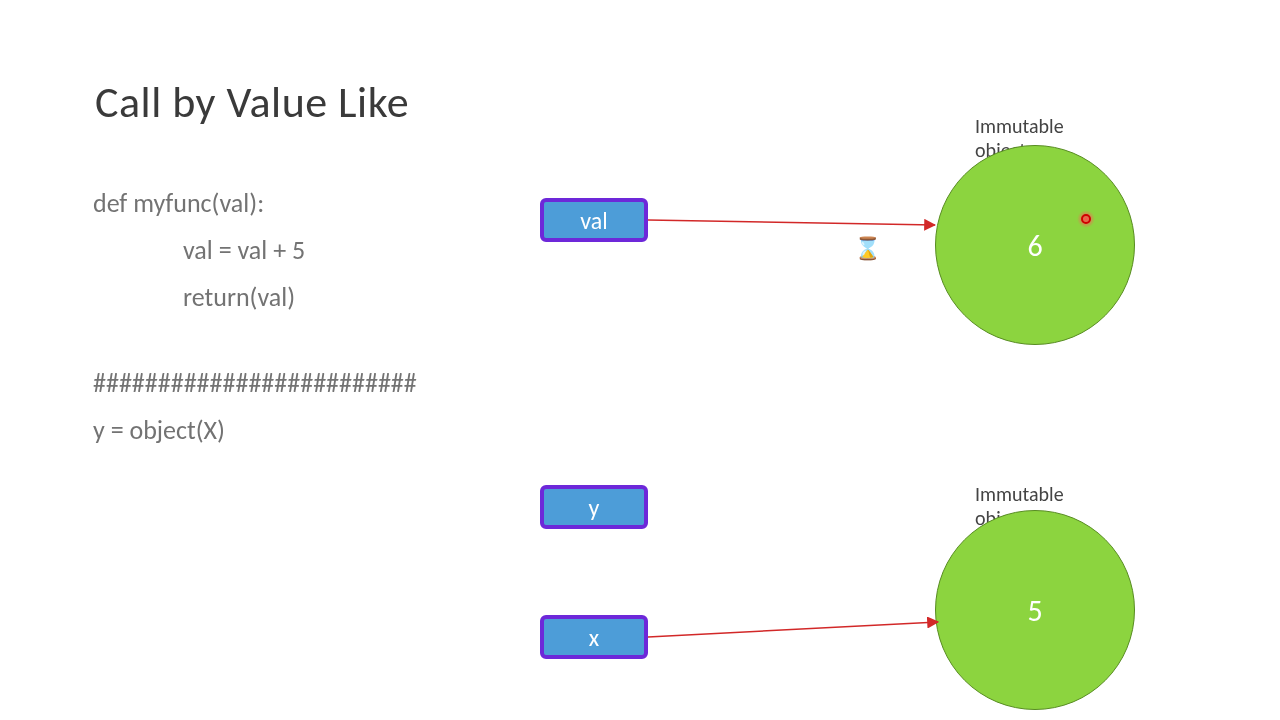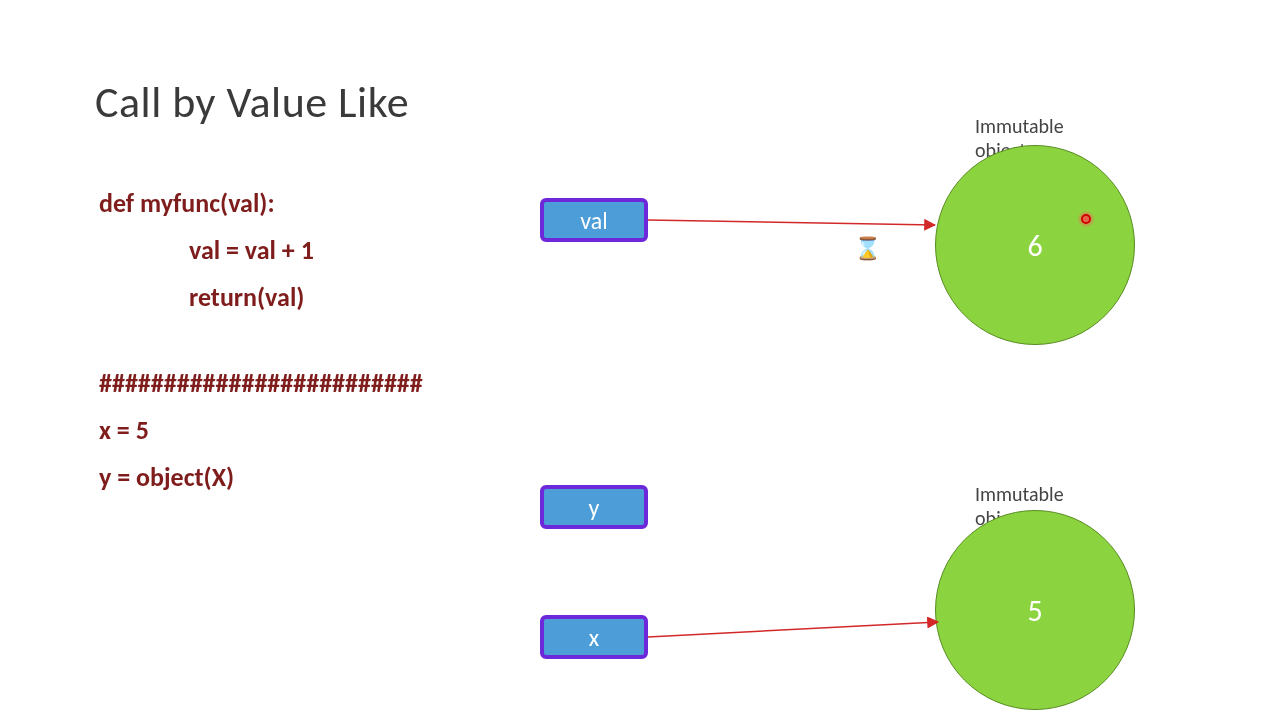--- a/index.html
+++ b/index.html
@@ -1,42 +1,41 @@
 <!DOCTYPE html>
 <html><head>
 <meta charset="utf-8">
 <style>
   * { box-sizing: border-box; margin: 0; padding: 0; }
   html, body { width: 1280px; height: 720px; background: #fff; font-family: "Calibri", "Segoe UI", Arial, sans-serif; color: #444; overflow: hidden; }
   .slide { position: relative; width: 1112px; height: 720px; }
   .title { position: absolute; left: 95px; top: 75px; font-size: 44px; font-weight: 300; color: #3a3a3a; letter-spacing: 0.5px; }
-  .code { position: absolute; left: 99px; top: 180px; font-size: 26px; line-height: 1.8; color: #7f1d1d; font-weight: 700; }
+  .code { position: absolute; left: 93px; top: 180px; font-size: 26px; line-height: 1.8; color: #737373; font-weight: 400; }
   .indent { display:inline-block; width: 90px; }
   .box { position: absolute; width: 108px; height: 44px; background: #4d9dd8; border: 4px solid #6d28d9; border-radius: 6px; color: #fff; font-size: 24px; display: flex; align-items: center; justify-content: center; }
   .circle { position: absolute; width: 200px; height: 200px; background: #8cd43f; border: 1px solid #578c21; border-radius: 50%; color: #fff; font-size: 30px; display: flex; align-items: center; justify-content: center; }
   .caption { position: absolute; font-size: 20px; color: #444; }
   .svglayer { position: absolute; left: 0; top: 0; width: 1280px; height: 720px; pointer-events: none; }
   .hourglass { position: absolute; font-size: 22px; color: #000; }
   .laser { position: absolute; width: 18px; height: 18px; border-radius: 50%; background: radial-gradient(circle, #ff4a4a 0%, rgba(255,90,90,.5) 40%, rgba(255,90,90,0) 70%); display:flex; align-items:center; justify-content:center; }
   .laser::after { content:""; width:6px; height:6px; border:2px solid #d00000; border-radius:50%; background:#fff0; }
 </style>
 </head>
 <body>
 
 <div class="slide">
 
   <div class="title">Call by Value Like</div>
 
   <div class="code">
     <div>def myfunc(val):</div>
-    <div><span class="indent"></span><span>val = val + 1</span></div>
+    <div><span class="indent"></span><span>val = val + 5</span></div>
     <div><span class="indent"></span><span>return(val)</span></div>
     <div style="height:40px"></div>
     <div>#########################</div>
-    <div>x = 5</div>
     <div>y = object(X)</div>
   </div>
 
   <div class="caption" style="left:975px; top:114px;">Immutable object</div>
   <div class="circle" style="left:935px; top:145px;">
     <span>6</span>
   </div>
   <div class="box" style="left:540px; top:198px;">
     <span>val</span>
   </div>

